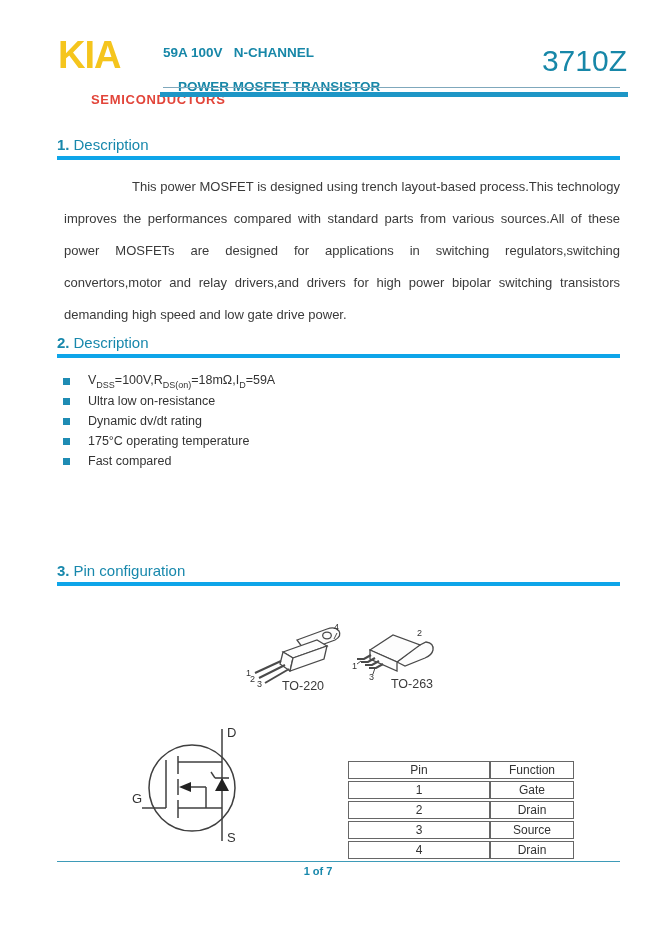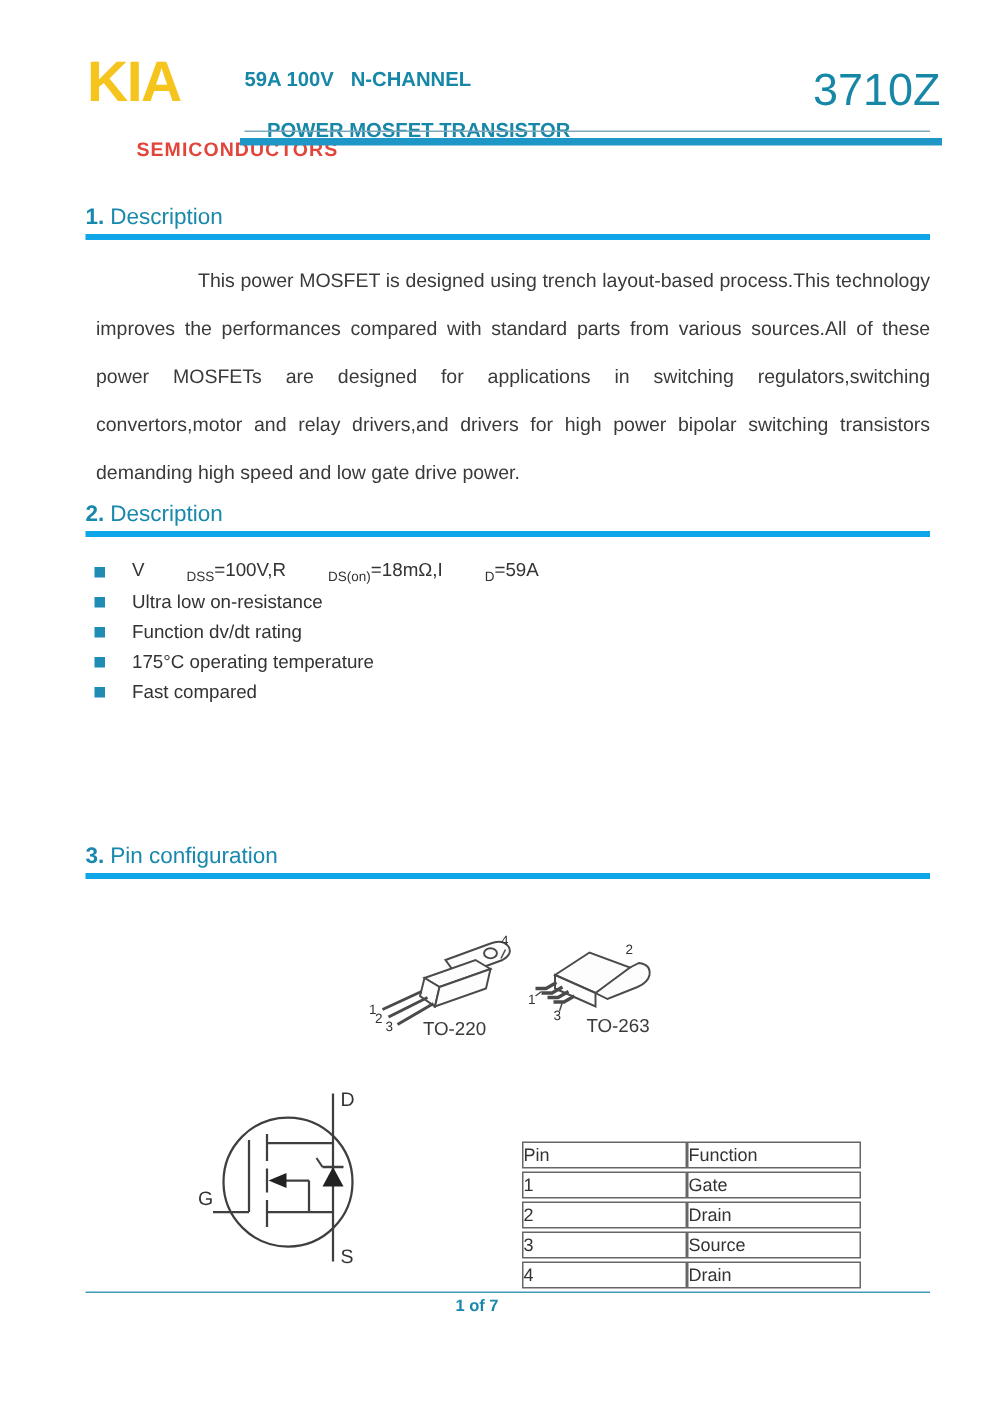--- a/index.html
+++ b/index.html
@@ -42,39 +42,39 @@
   .description-text {
     position:absolute; left:64px; top:171px; width:556px;
     font-size:13px; line-height:32px; color:#3A3A3A;
     text-align:justify; text-indent:68px;
   }
 
   
   .applications-list { position:absolute; left:63px; top:371px; }
   .bullet-item { display:flex; align-items:center; height:20px; font-size:12.5px; color:#333; }
   .bullet-square { width:7px; height:7px; background:#1E8CB4; margin-right:18px; flex:none; }
-  .bullet-item sub { font-size:9px;margin-left:28px; }
+  .bullet-item sub { font-size:9px; }
 
   
   .pkg-to220 { position:absolute; left:237px; top:618px; }
   .pkg-to263 { position:absolute; left:350px; top:620px; }
   .mosfet-symbol { position:absolute; left:122px; top:716px; }
   .drawing-fill { fill:#fdfdfd; stroke:#4a4a4a; stroke-width:1.3; }
   .pin-num { font-family:"Liberation Sans",sans-serif; font-size:9px; fill:#333; }
   .pkg-caption { font-family:"Liberation Sans",sans-serif; font-size:12.5px; fill:#3a3a3a; }
   .sym-label { font-family:"Liberation Sans",sans-serif; font-size:13px; fill:#333; }
 
   
   .pin-table {
     position:absolute; left:348px; top:759px; width:226px;
     border-collapse:separate; border-spacing:0 2px;
     font-size:12px; color:#333;
   }
   .pin-table th, .pin-table td {
-    border:1px solid #666; text-align:left; height:13px; padding:1px 0;
+    border:1px solid #666; text-align:center; height:13px; padding:1px 16px;
     font-weight:normal;
   }
   .pin-table .col-pin { width:108px; }
 
   
   .footer-rule  { position:absolute; left:57px; top:861px; width:563px; height:1px; background:#3E9BB8; }
   .footer-label { position:absolute; left:57px; top:865px; width:522px; text-align:center;
                   font-size:11px; font-weight:bold; color:#1888AC; }
 </style>
 </head>
@@ -106,21 +106,21 @@
       <div class="bullet-item">
         <span class="bullet-square"></span>
         <span>V<sub>DSS</sub>=100V,R<sub>DS(on)</sub>=18mΩ,I<sub>D</sub>=59A</span>
       </div>
       <div class="bullet-item">
         <span class="bullet-square"></span>
         <span>Ultra low on-resistance</span>
       </div>
       <div class="bullet-item">
         <span class="bullet-square"></span>
-        <span>Function dv/dt rating</span>
+        <span>Dynamic dv/dt rating</span>
       </div>
       <div class="bullet-item">
         <span class="bullet-square"></span>
         <span>175°C operating temperature</span>
       </div>
       <div class="bullet-item">
         <span class="bullet-square"></span>
         <span>Fast compared</span>
       </div>
     </div>

